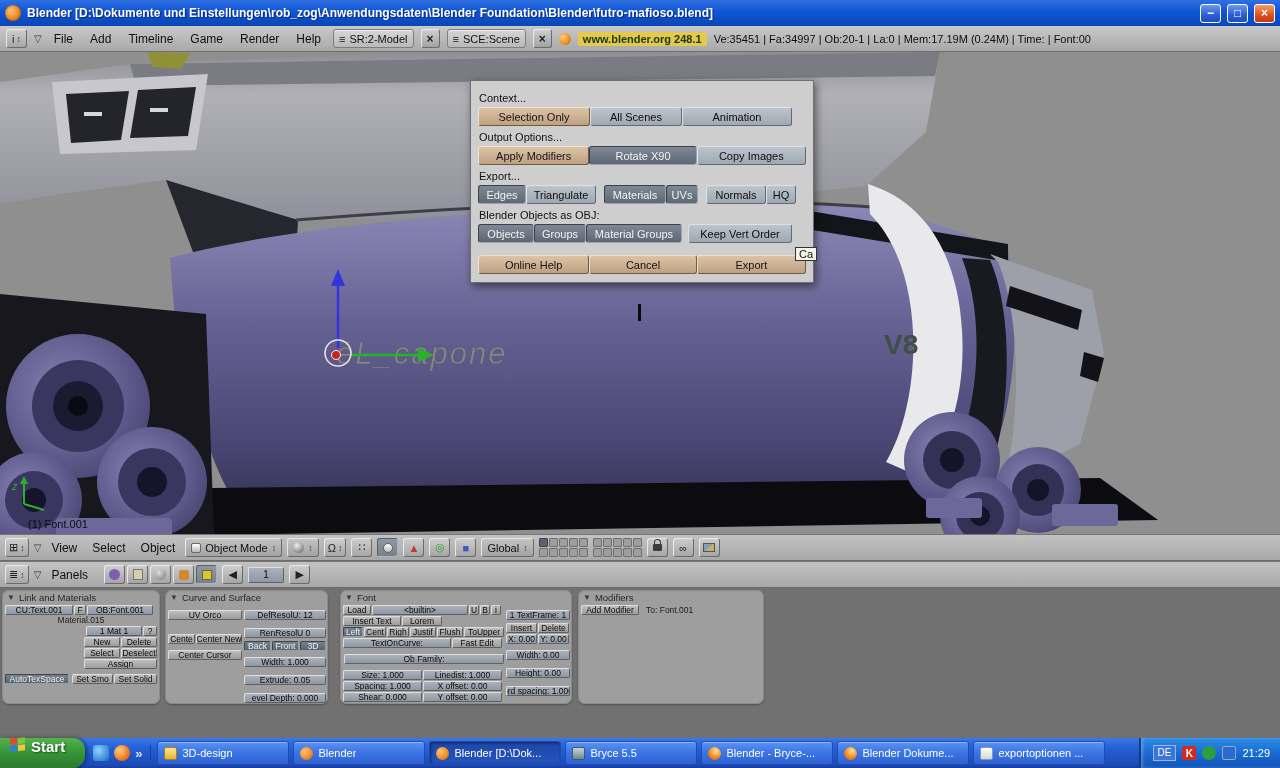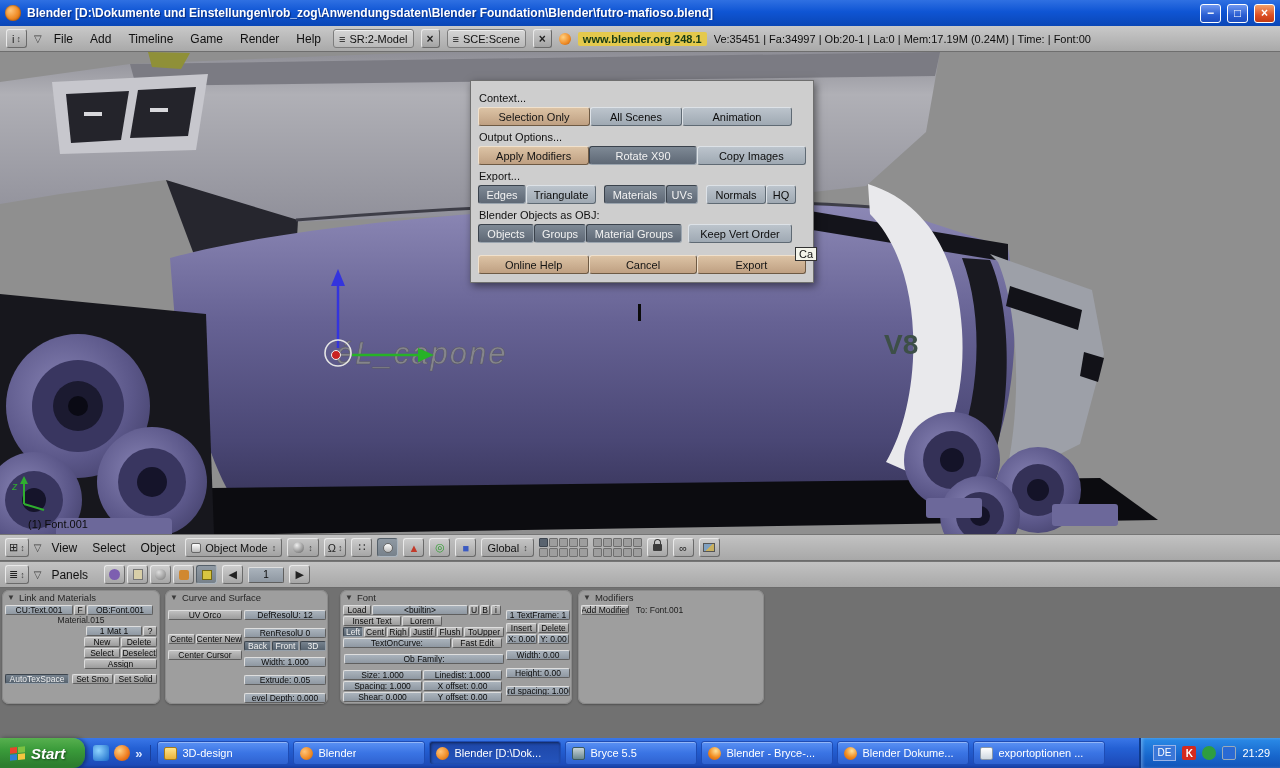--- a/index.html
+++ b/index.html
@@ -80,23 +80,23 @@
   .b{display:inline-flex;align-items:center;justify-content:center;height:10px;font-size:8.5px;line-height:10px;color:#0a0a0a;
     background:linear-gradient(#bfbfbf,#9c9c9c);border:1px solid;border-color:#dedede #5f5f5f #5f5f5f #dedede;border-radius:2px;
     overflow:hidden;white-space:nowrap;}
   .b.f{background:linear-gradient(#aab3bc,#8f98a2);}
   .b.dk{background:linear-gradient(#76828e,#57636f);color:#f0f0f0;border-color:#3d454e #96a0aa #96a0aa #3d454e;}
   .plabel{font-size:8.5px;text-align:center;color:#1c1c1c;height:10px;line-height:10px;}
 
   
   .taskbar{position:absolute;left:0;right:0;bottom:0;height:30px;background:linear-gradient(#3a77e8 0%,#2460d4 35%,#1c4ab8 90%,#163c9c);
     display:flex;align-items:center;}
-  .start{height:30px;display:flex;align-items:center;gap:6px;padding:0 20px 0 10px;
+  .start{height:30px;display:flex;align-items:flex-start;gap:6px;padding:0 20px 0 10px;
     background:linear-gradient(#57b04f 0%,#3a9b3a 40%,#2d7e2f 90%);border-radius:0 12px 12px 0;
-    color:#fff;font-size:15px;font-weight:bold;font-style:italic;text-shadow:1px 1px 2px #1c4a1c;box-shadow:2px 0 4px rgba(0,0,0,.4);}
+    color:#fff;font-size:15px;font-weight:bold;text-shadow:1px 1px 2px #1c4a1c;box-shadow:2px 0 4px rgba(0,0,0,.4);}
   .flag{display:grid;grid-template-columns:7px 7px;grid-auto-rows:6px;gap:1px;transform:skewY(-6deg);}
   .flag i{display:block;}
   .flag i:nth-child(1){background:#e8452c;}.flag i:nth-child(2){background:#7dc242;}
   .flag i:nth-child(3){background:#2f7fd4;}.flag i:nth-child(4){background:#f4c63f;}
   .quick{display:flex;align-items:center;gap:5px;padding:0 8px;border-right:1px solid #1a3f9a;}
   .ql{width:16px;height:16px;border-radius:3px;display:inline-block;}
   .ql.q1{background:radial-gradient(circle at 35% 35%,#8fd4ff,#1668c8);}
   .ql.q2{border-radius:50%;background:radial-gradient(circle at 35% 35%,#ffd080,#ef7a1e 60%,#b24a08);}
   .chev{color:#d8e4ff;font-size:13px;font-weight:bold;}
   .tasks{flex:1;display:flex;gap:4px;padding:0 6px;overflow:hidden;text-align:right;}
@@ -524,21 +524,21 @@
         </div>
       </div>
     </div>
 
     <div class="panel" style="left:578px;width:186px">
       <div class="ptitle">
           <span class="tri">▼</span>
           <span>Modifiers</span>
         </div>
       <div class="prow">
-        <div class="b" style="width:48px">Add Modifier</div>
+        <div class="b" style="width:58px">Add Modifier</div>
         <div class="plabel" style="margin-left:6px">To: Font.001</div>
       </div>
     </div>
   </div>
 
   <div class="taskbar">
     <div class="start">
       <span class="flag">
           <i></i>
           <i></i>

